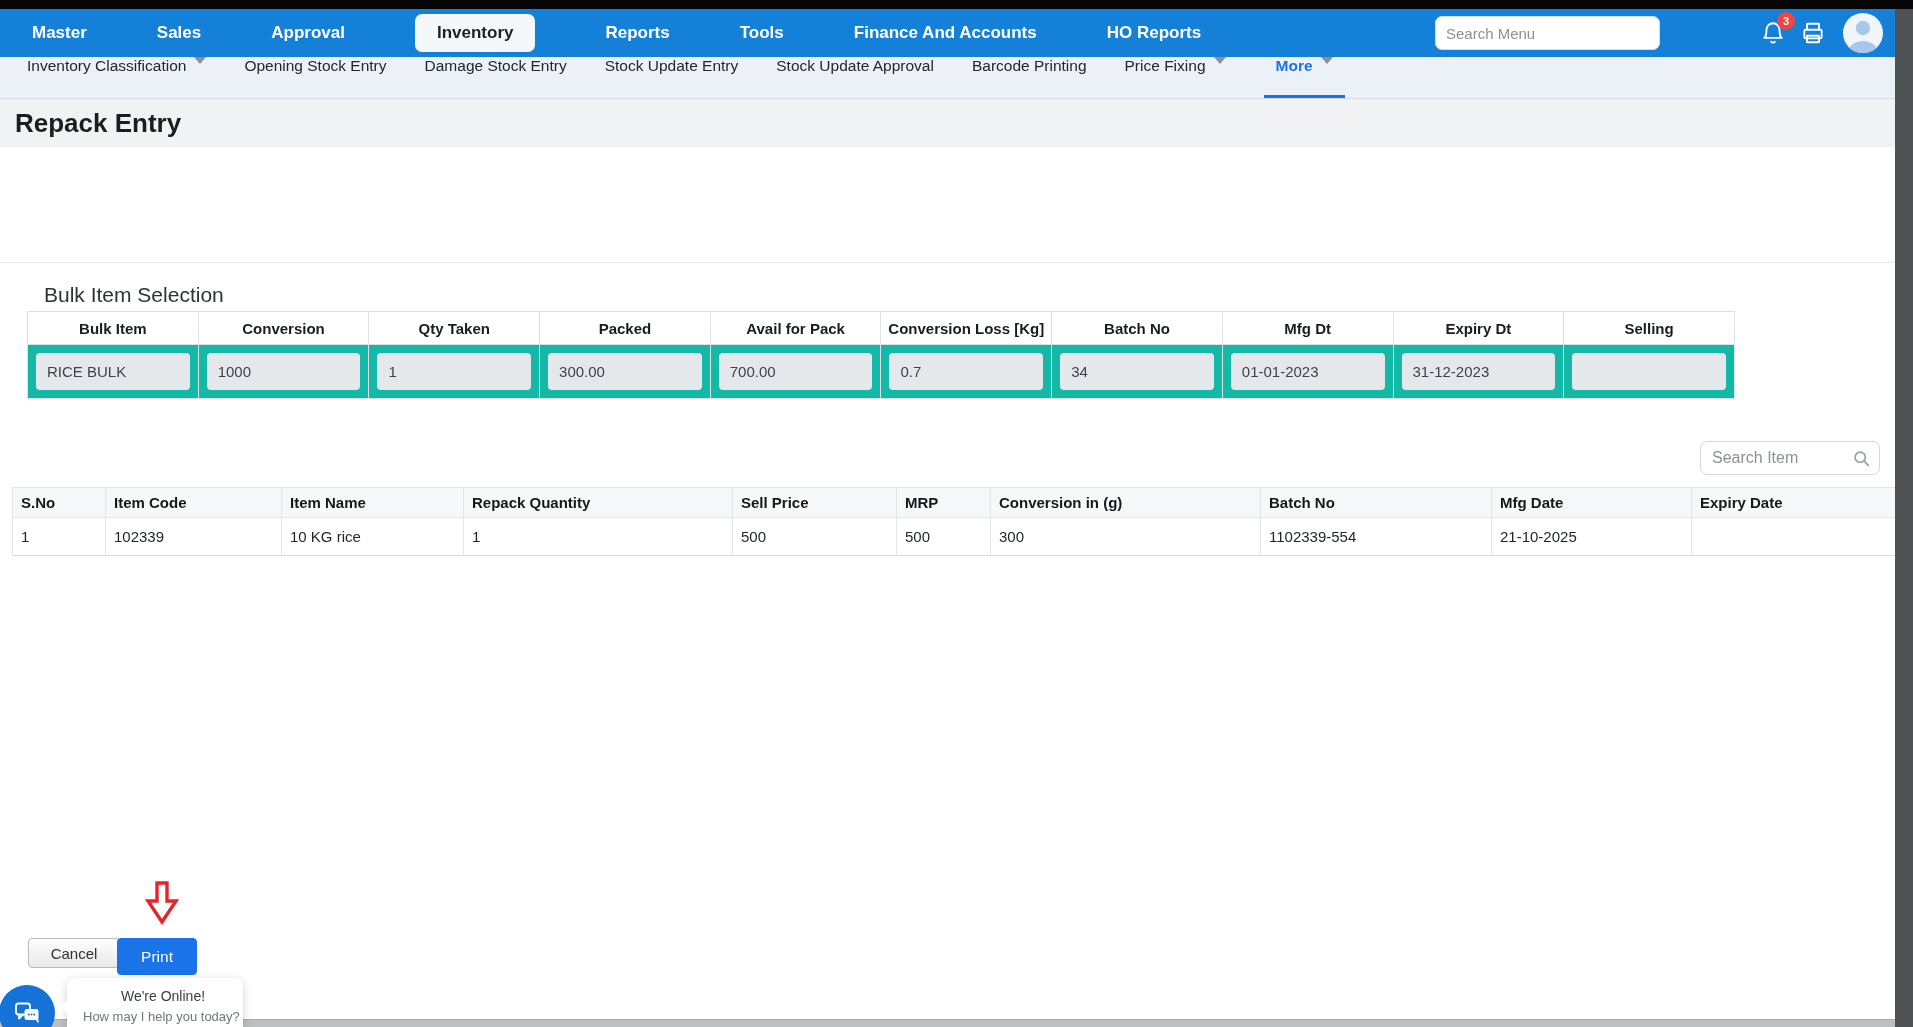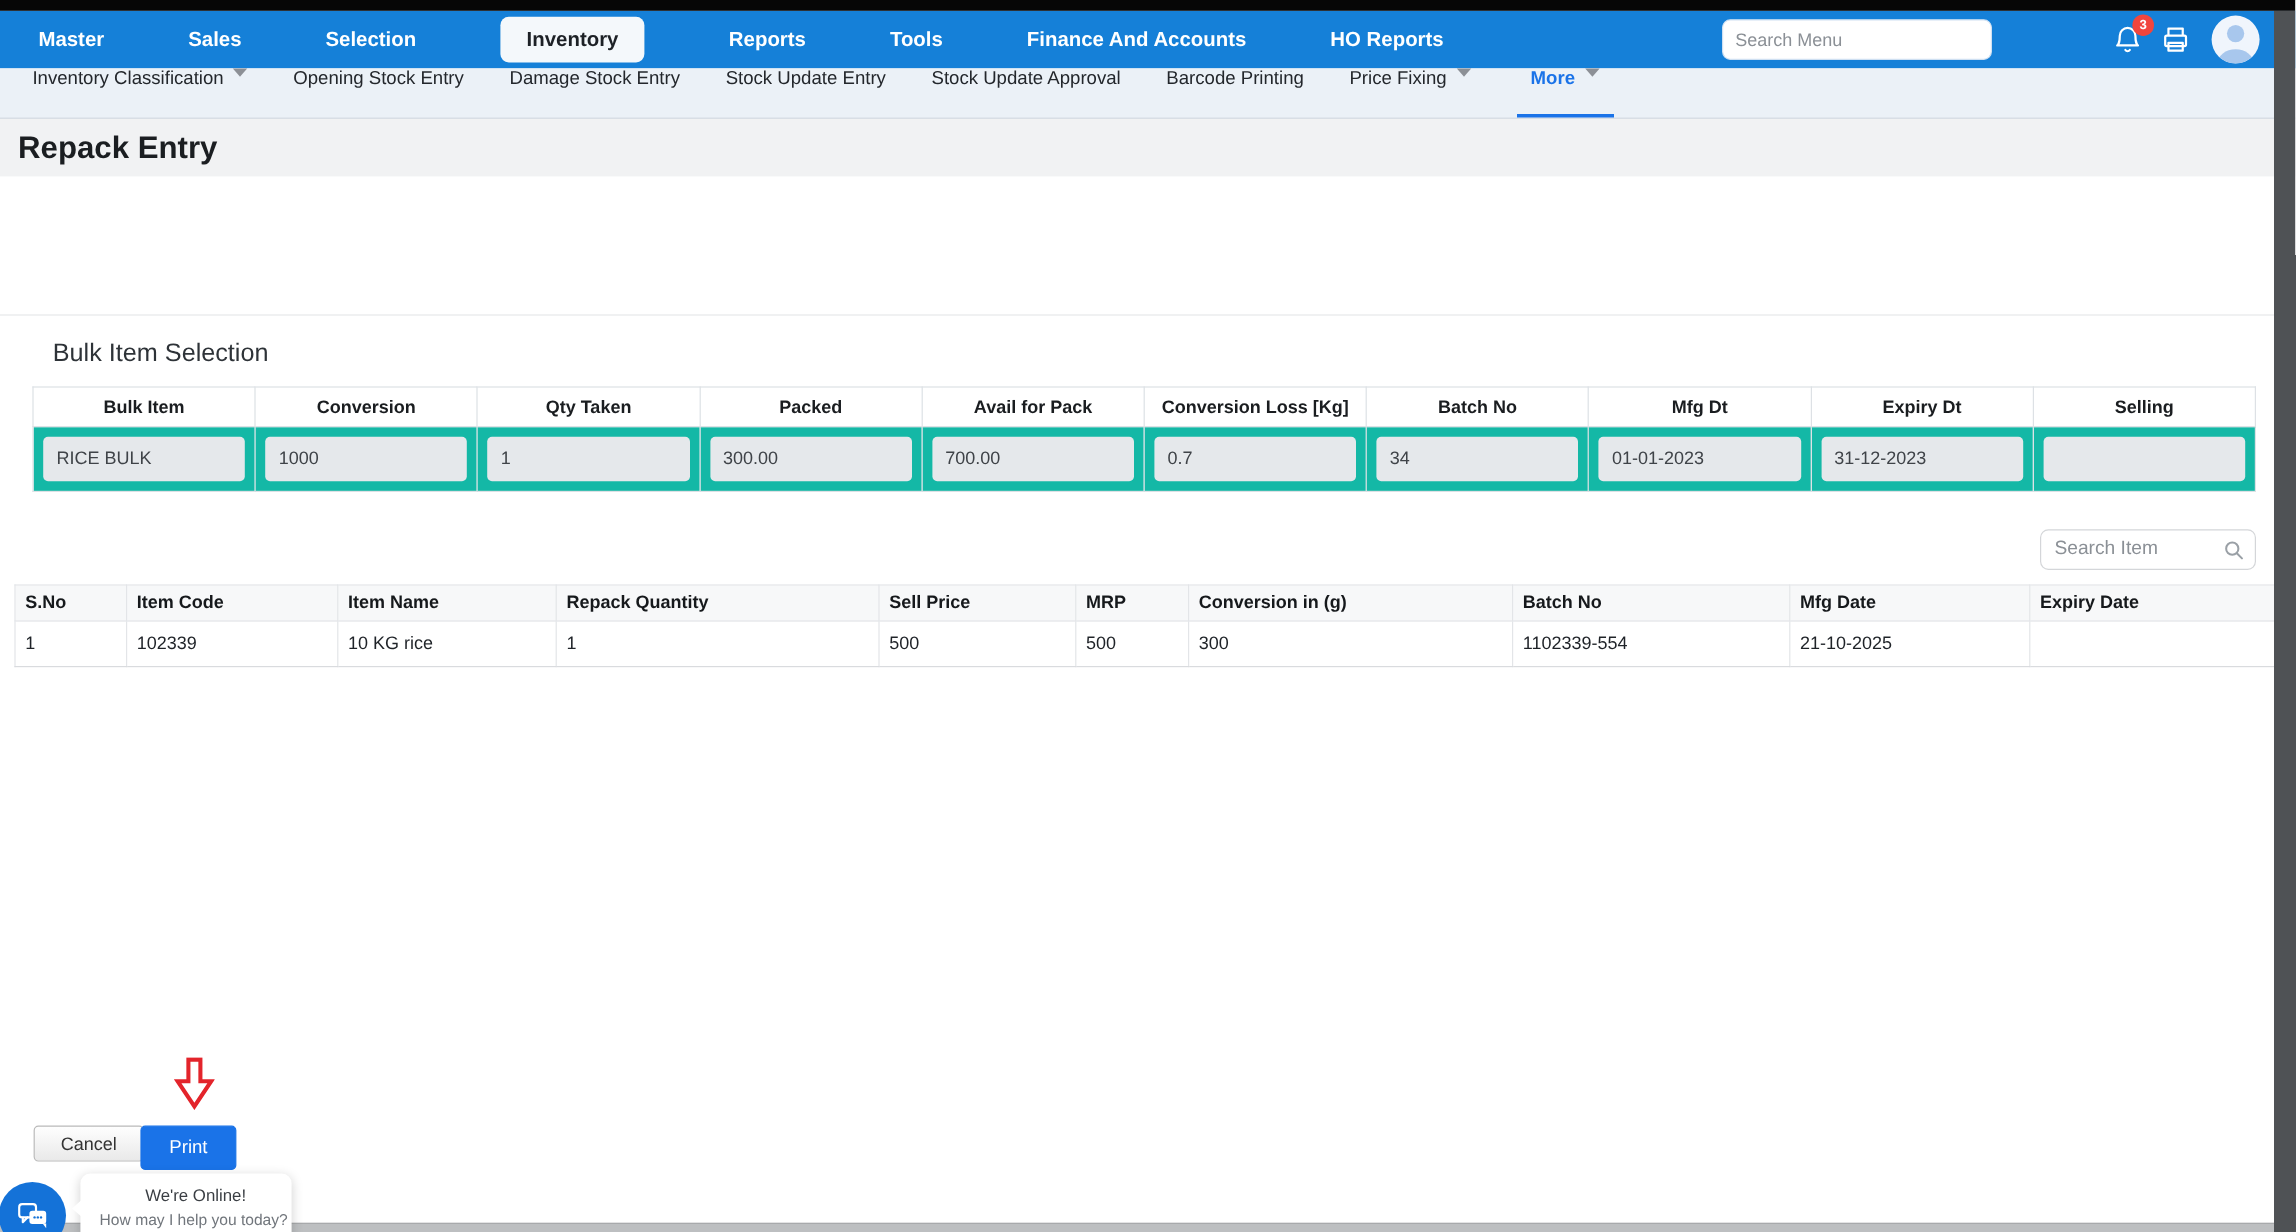--- a/index.html
+++ b/index.html
@@ -38,21 +38,21 @@
   .location-row { position:absolute; left:0; top:147px; width:1913px; height:115px; background:#fff; }
   .location-label { position:absolute; left:14px; top:43px; font-size:15px; font-weight:bold; color:#2f3337; }
   .select { position:absolute; left:175px; top:29px; width:290px; height:43px; border:1px solid #c8c8c8; border-radius:5px; background:linear-gradient(180deg,#f8f8f8,#ececec); cursor:pointer; }
   .select .sel-text { position:absolute; left:15px; top:0; line-height:41px; font-size:15px; color:#333; }
   .select .chev { position:absolute; right:13px; top:17px; margin:0; border-top-color:#777; }
 
   .divider { position:absolute; left:0; top:262px; width:1913px; height:1px; background:#e6e8ea; }
 
   
   .bulk-title { position:absolute; left:44px; top:283px; font-size:21px; font-weight:500; color:#2e3338; }
-  .bulk-table { position:absolute; left:27px; top:322px; width:1853px; border-collapse:collapse; table-layout:fixed; }
+  .bulk-table { position:absolute; left:27px; top:311px; width:1708px; border-collapse:collapse; table-layout:fixed; }
   .bulk-table th { border:1px solid #dde1e5; height:33px; font-size:15px; font-weight:bold; color:#1a1d20; text-align:center; background:#fff; }
   .bulk-table td { border:1px solid #dde1e5; height:53px; padding:8px; background:#14b8a6; }
   .ro-input { height:37px; background:#e5e8eb; border-radius:4px; line-height:37px; padding:0 11px; font-size:15px; color:#3f4348; overflow:hidden; white-space:nowrap; }
 
   
   .search-item { position:absolute; left:1700px; top:441px; width:180px; height:34px; border:1px solid #d4d6d9; border-radius:7px; background:#fff; }
   .search-item input { position:absolute; left:0; top:0; width:150px; height:32px; border:none; outline:none; padding:0 0 0 11px; font-size:16px; color:#555; font-family:"Liberation Sans",sans-serif; background:transparent; }
   .search-item input::placeholder { color:#8b9096; }
   .search-item svg { position:absolute; right:9px; top:8px; }
 
@@ -83,21 +83,21 @@
 <body>
 
 <div class="screen">
 
   <div class="top-strip"></div>
 
   <header class="navbar">
     <nav class="nav-items">
       <span class="nav-item">Master</span>
       <span class="nav-item">Sales</span>
-      <span class="nav-item">Selection</span>
+      <span class="nav-item">Approval</span>
       <span class="nav-item active">Inventory</span>
       <span class="nav-item">Reports</span>
       <span class="nav-item">Tools</span>
       <span class="nav-item">Finance And Accounts</span>
       <span class="nav-item">HO Reports</span>
     </nav>
     <div class="nav-right">
       <input class="menu-search" type="text" placeholder="Search Menu" style="">
       <div class="icon-btn bell-wrap">
         <svg width="26" height="26" viewBox="0 0 24 24" fill="none" stroke="#fff" stroke-width="1.7" stroke-linecap="round" stroke-linejoin="round">

